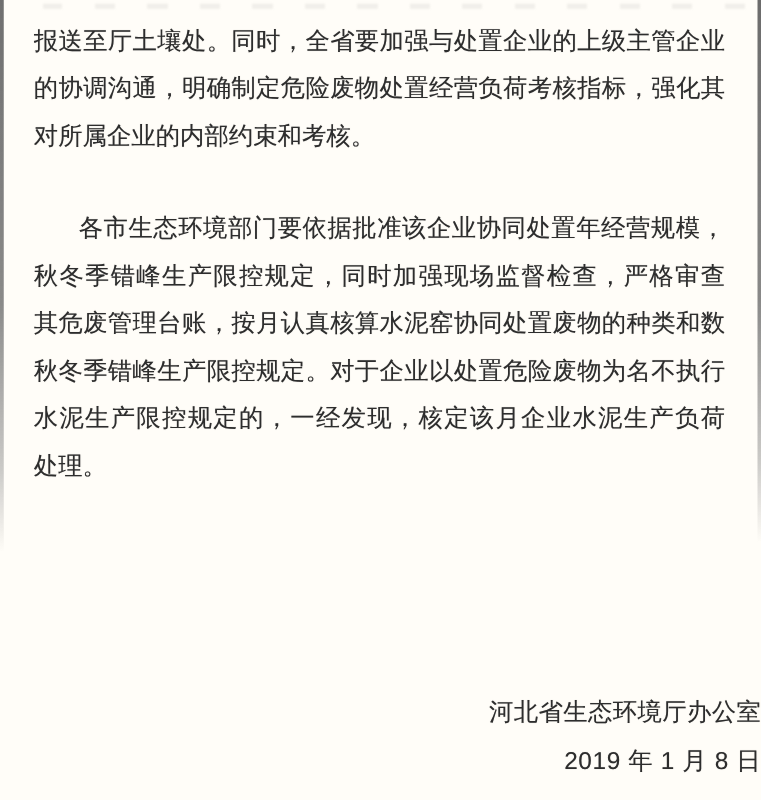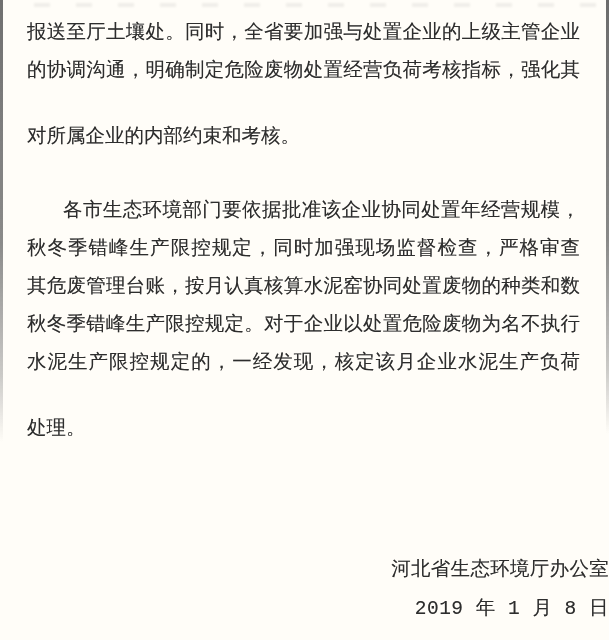--- a/index.html
+++ b/index.html
@@ -2,21 +2,21 @@
 <html><head>
 <meta charset="utf-8">
 <style>
   html, body { margin: 0; padding: 0; }
   .page {
     position: relative;
     width: 609px;
     height: 640px;
     background: #fffdf8;
     color: #2d2d2d;
-    font-family: Liberation Mono, monospace;
+    font-family: Liberation Sans, sans-serif;
     overflow: hidden;
     text-shadow: 0 0 0.6px rgba(95,95,95,0.55);
   }
 
   
   .edge {
     position: absolute;
     top: 0;
     width: 3px;
     filter: blur(0.6px);
@@ -63,21 +63,20 @@
   .line {
     display: block;
     height: 38px;
     text-align: justify;
     text-align-last: justify;
     overflow: hidden;
   }
   .line.last {
     text-align: right;
     text-align-last: left;
-    margin-top: 28px;
   }
   .line.indent { padding-left: 36px; margin-top: 36px; }
 
   .signature {
     position: absolute;
     top: 551px;
     left: 128px;
     right: 0;
     text-align: right;
     font-size: 19.5px;

